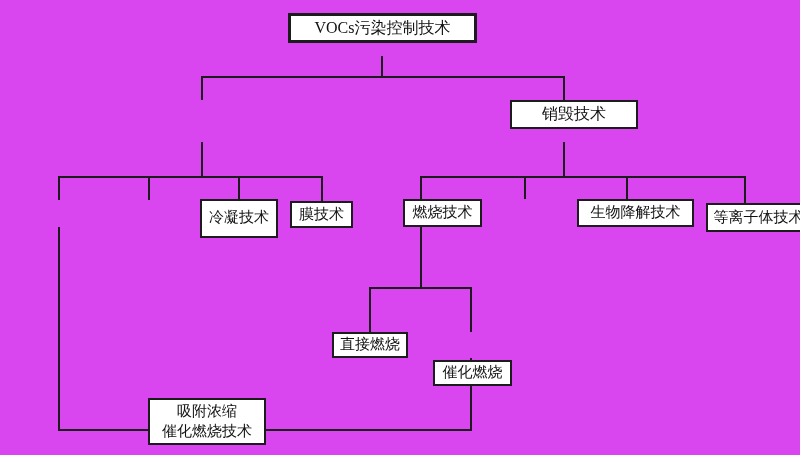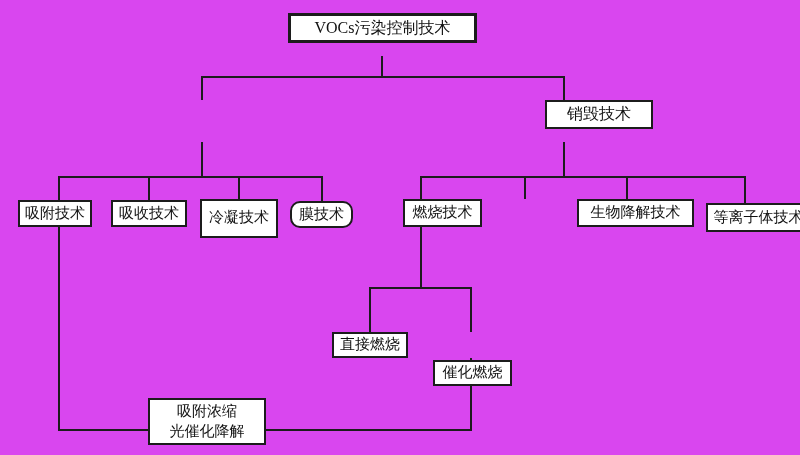--- a/index.html
+++ b/index.html
@@ -71,30 +71,28 @@
   <div class="edge" style="left:369px; top:287px; width:2px; height:45px;"></div>
   <div class="edge" style="left:470px; top:287px; width:2px; height:45px;"></div>
 
   <div class="edge" style="left:58px; top:227px; width:2px; height:204px;"></div>
   <div class="edge" style="left:58px; top:429px; width:90px; height:2px;"></div>
   <div class="edge" style="left:470px; top:358px; width:2px; height:73px;"></div>
   <div class="edge" style="left:266px; top:429px; width:206px; height:2px;"></div>
 
   <div class="node root" style="left:288px; top:13px; width:189px; height:30px;">VOCs污染控制技术</div>
 
-  <div class="node lvl2" style="left:510px; top:100px; width:108px; height:29px;margin-left:35px;">销毁技术</div>
+  <div class="node lvl2" style="left:510px; top:100px; width:128px; height:29px;">销毁技术</div>
 
-  <div class="node" style="left:18px; top:200px; width:74px; height:27px;">吸附技术</div>
-  <div class="node" style="left:111px; top:200px; width:76px; height:27px;">吸收技术</div>
   <div class="node" style="left:200px; top:199px; width:78px; height:39px;font-family:Liberation Mono, monospace;">冷凝技术</div>
-  <div class="node" style="left:290px; top:201px; width:63px; height:27px;border-radius:10px;">膜技术</div>
+  <div class="node" style="left:290px; top:201px; width:63px; height:27px;">膜技术</div>
 
   <div class="node" style="left:383px; top:199px; width:79px; height:28px;margin-left:20px;">燃烧技术</div>
   <div class="node" style="left:577px; top:199px; width:117px; height:28px;">生物降解技术</div>
   <div class="node" style="left:685px; top:203px; width:105px; height:29px;margin-left:21px;">等离子体技术</div>
 
   <div class="node" style="left:332px; top:332px; width:76px; height:26px;">直接燃烧</div>
   <div class="node" style="left:433px; top:332px; width:79px; height:26px;margin-top:28px;">催化燃烧</div>
 
   <div class="node" style="left:148px; top:398px; width:118px; height:47px;">吸附浓缩
-光催化降解</div>
+催化燃烧技术</div>
 
 </div>
 
 </body></html>

